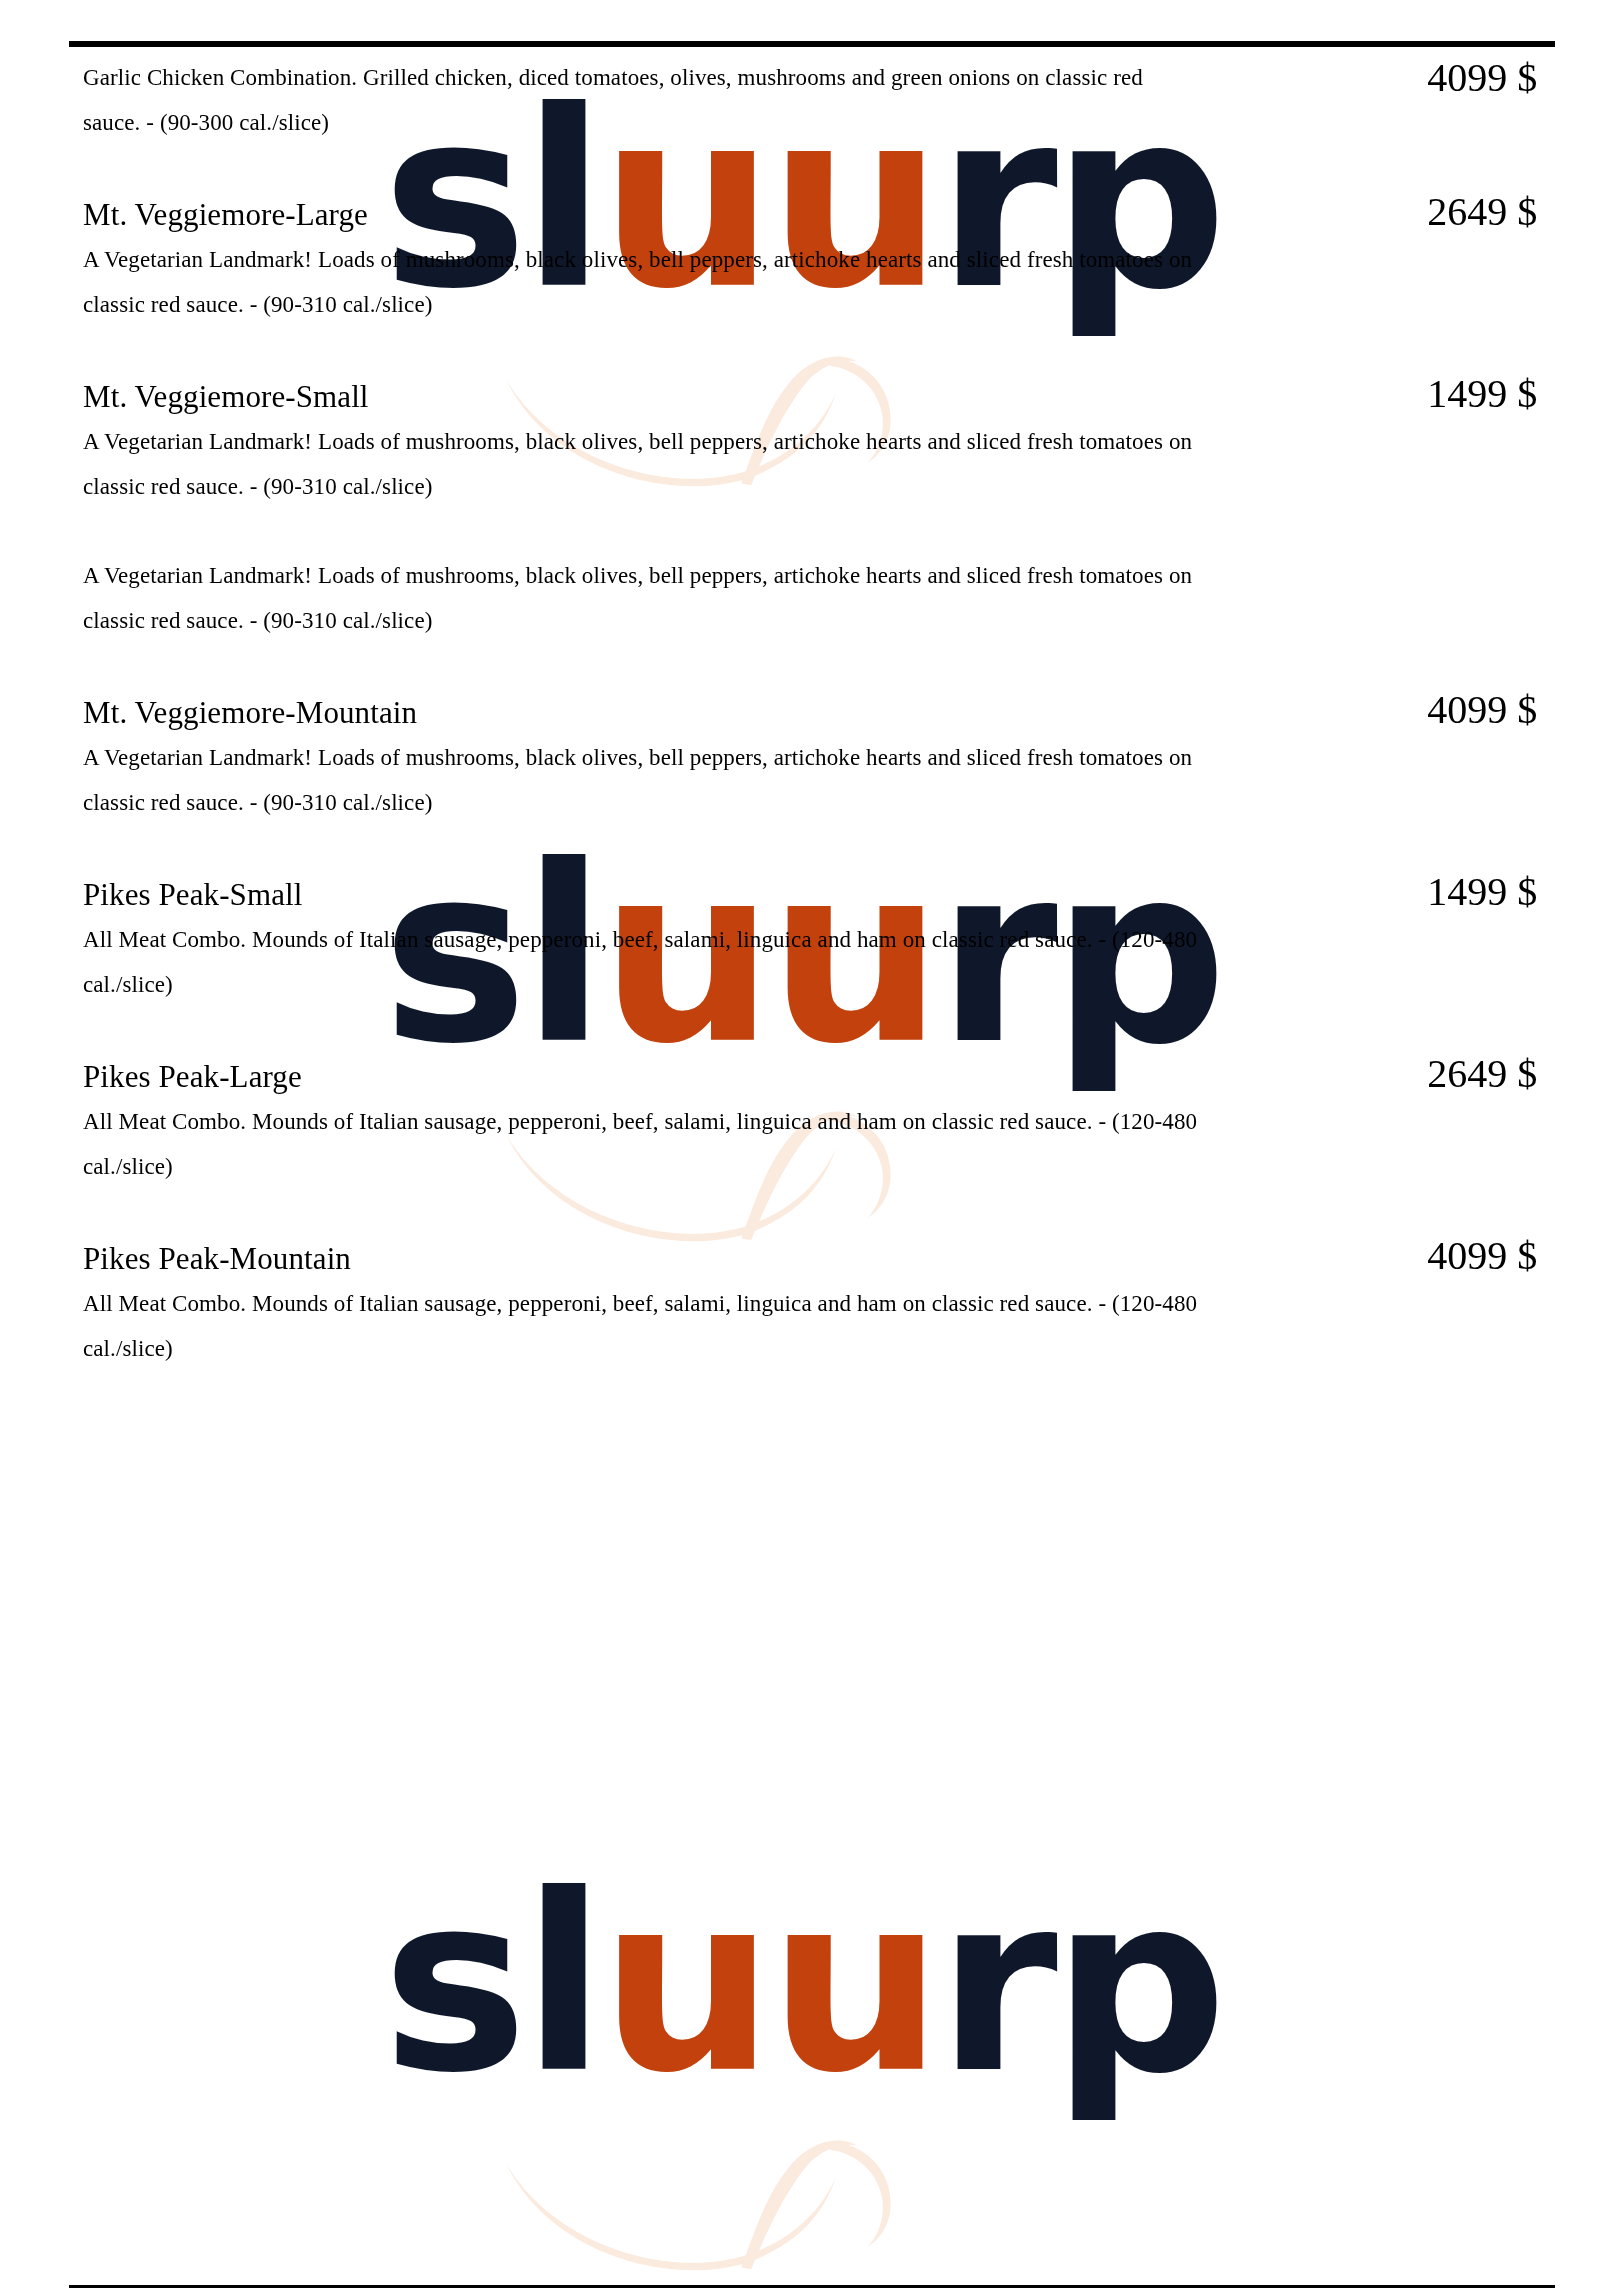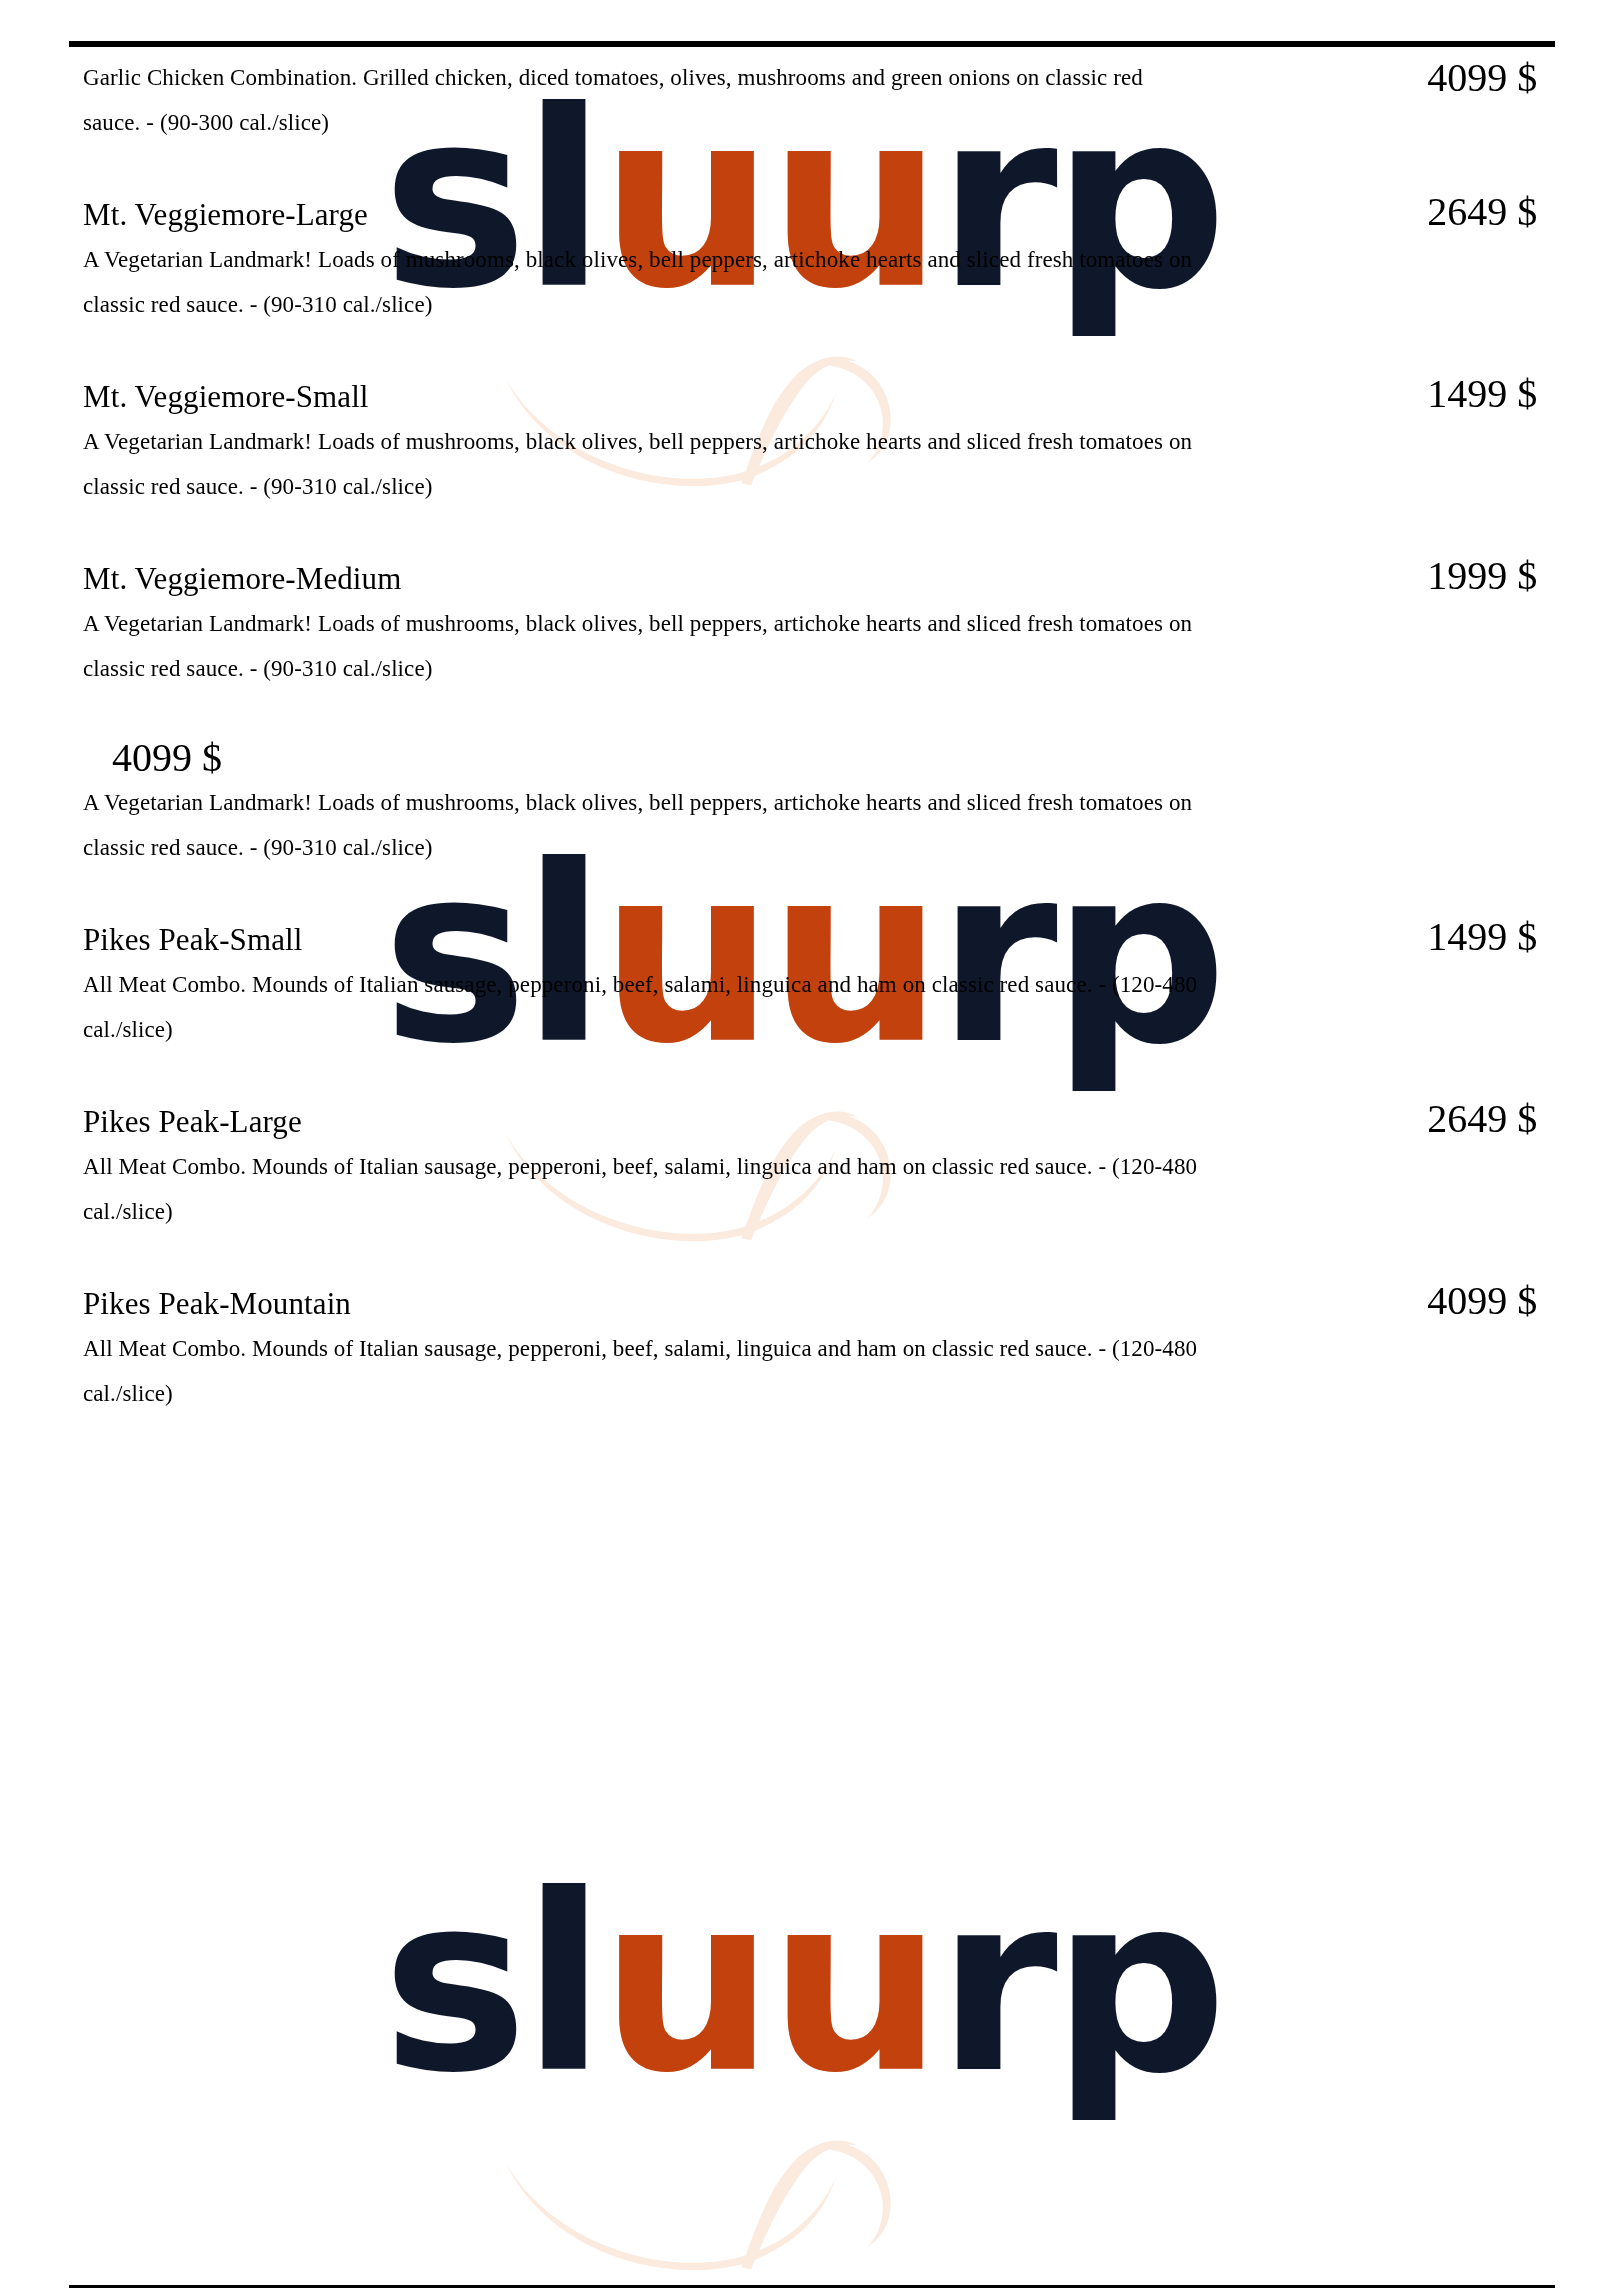--- a/index.html
+++ b/index.html
@@ -189,29 +189,26 @@
 
   <div class="menu-item">
     <div class="item-head">
       <span class="item-name">Mt. Veggiemore-Small</span>
       <span class="item-price">1499 $</span>
     </div>
     <div class="item-desc">A Vegetarian Landmark! Loads of mushrooms, black olives, bell peppers, artichoke hearts and sliced fresh tomatoes on classic red sauce. - (90-310 cal./slice)</div>
   </div>
 
   <div class="menu-item">
-    <div class="item-head">
-      <span class="item-name">Mt. Veggiemore-Medium</span>
-      <span class="item-price">1999 $</span>
-    </div>
-    <div class="item-desc">A Vegetarian Landmark! Loads of mushrooms, black olives, bell peppers, artichoke hearts and sliced fresh tomatoes on classic red sauce. - (90-310 cal./slice)</div>
-  </div>
-
-  <div class="menu-item">
-    <div class="item-head">
+    <div class="item-desc">A Vegetarian Landmark! Loads of mushrooms, black olives, bell peppers, artichoke hearts and sliced fresh tomatoes on classic red sauce. - (90-310 cal./slice)</div>
+  </div>
+
+  <div class="menu-item">
+    <div class="item-head">
+      <span class="item-name">Mt. Veggiemore-Mountain</span>
       <span class="item-price">4099 $</span>
     </div>
     <div class="item-desc">A Vegetarian Landmark! Loads of mushrooms, black olives, bell peppers, artichoke hearts and sliced fresh tomatoes on classic red sauce. - (90-310 cal./slice)</div>
   </div>
 
   <div class="menu-item">
     <div class="item-head">
       <span class="item-name">Pikes Peak-Small</span>
       <span class="item-price">1499 $</span>
     </div>

